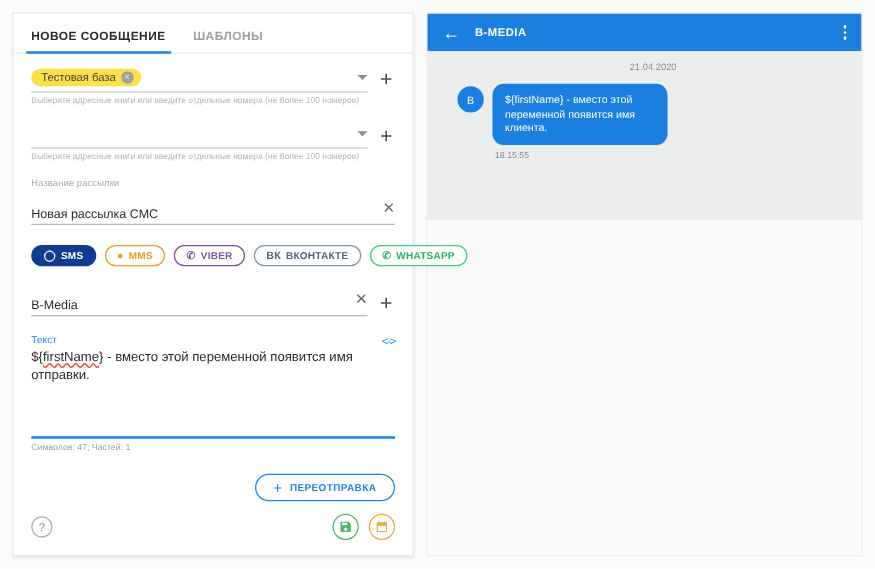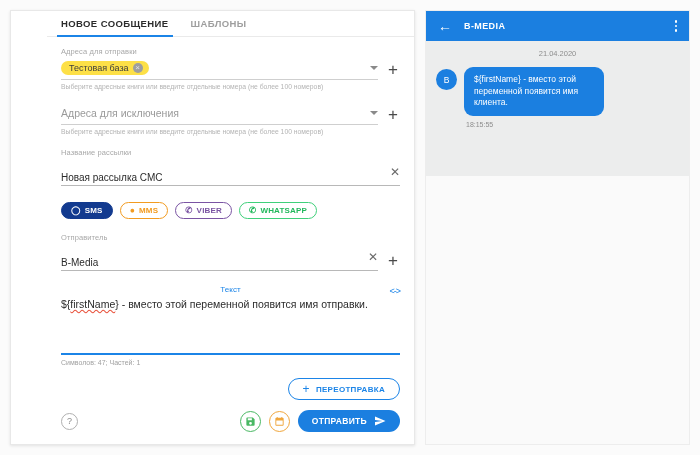--- a/index.html
+++ b/index.html
@@ -15,29 +15,28 @@
     position: relative;
     width: 700px; height: 455px;
     background: #fbfbfb;
     padding: 10px 10px 12px 10px;
     display: flex;
     gap: 10px;
   }
 
   
   .compose-card {
-    width: 405px;
+    width: 321px;
     height: 435px;
     background: #ffffff;
     border: 1px solid #e8e8e8;
     box-shadow: 0 1px 3px rgba(0,0,0,.10);
     display: flex;
     flex-direction: column;
     position: relative;
-    padding-left: 36px;
   }
 
   .tabs {
     display: flex;
     align-items: flex-end;
     height: 32px;
     padding: 0 14px;
     border-bottom: 1px solid #eaeaea;
     gap: 22px;
   }
@@ -64,21 +63,21 @@
     padding: 10px 14px 0 14px;
     position: relative;
   }
 
   .field-label {
     font-size: 7.5px;
     color: #a8a8a8;
     margin-bottom: 3px;
     letter-spacing: .1px;
   }
-  .field-label.blue { color: #1b84e7; font-size: 8px; text-align: center; }
+  .field-label.blue { color: #1b84e7; font-size: 8px; }
 
   .row { display: flex; align-items: flex-end; gap: 8px; }
   .row .grow { flex: 1; }
 
   .select-line {
     border-bottom: 1px solid #cfcfcf;
     display: flex;
     align-items: center;
     min-height: 21px;
     padding-bottom: 2px;
@@ -308,21 +307,21 @@
     margin-left: auto;
     display: flex;
     flex-direction: column;
     gap: 2px;
     cursor: pointer;
   }
   .dots i { width: 2.5px; height: 2.5px; border-radius: 50%; background: #fff; display: block; }
 
   .chat-body {
     background: #eceded;
-    padding: 8px 10px 10px 10px;
+    padding: 8px 10px 10px 24px;
     height: 135px;
   }
   .chat-date {
     text-align: center;
     font-size: 7.5px;
     color: #8d8d8d;
     margin-bottom: 9px;
   }
   .msg-row { display: flex; gap: 7px; align-items: flex-start; }
   .avatar {
@@ -361,40 +360,38 @@
 
   <div class="compose-card">
 
     <div class="tabs">
       <div class="tab active">НОВОЕ СООБЩЕНИЕ</div>
       <div class="tab">ШАБЛОНЫ</div>
     </div>
 
     <div class="form-area">
 
-      <div class="field-label">Адреса для отправки</div>
       <div class="row">
         <div class="grow">
           <div class="select-line">
             <span class="chip-token">
               <span>Тестовая база</span>
               <span class="token-x">×</span>
             </span>
             <span class="caret-down"></span>
           </div>
         </div>
         <div class="plus-btn">+</div>
       </div>
       <div class="hint">Выберите адресные книги или введите отдельные номера (не более 100 номеров)</div>
 
       <div style="height:14px"></div>
       <div class="row">
         <div class="grow">
           <div class="select-line">
-            <span class="placeholder-txt">Адреса для исключения</span>
             <span class="caret-down"></span>
           </div>
         </div>
         <div class="plus-btn">+</div>
       </div>
       <div class="hint">Выберите адресные книги или введите отдельные номера (не более 100 номеров)</div>
 
       <div class="field-label" style="margin-top:13px">Название рассылки</div>
       <div class="text-line">
         <span class="value-txt">Новая рассылка СМС</span>
@@ -407,27 +404,30 @@
           <span>SMS</span>
         </div>
         <div class="ch ch-mms">
           <span class="gl">●</span>
           <span>MMS</span>
         </div>
         <div class="ch ch-viber">
           <span class="gl">✆</span>
           <span>VIBER</span>
         </div>
+        <div class="ch ch-vk">
+          <span class="gl">ВК</span>
+          <span>ВКОНТАКТЕ</span>
+        </div>
         <div class="ch ch-wa">
           <span class="gl">✆</span>
           <span>WHATSAPP</span>
         </div>
       </div>
 
-      <div class="field-label">Отправитель</div>
       <div class="row">
         <div class="grow">
           <div class="text-line">
             <span class="value-txt">B-Media</span>
             <span class="x-clear">✕</span>
           </div>
         </div>
         <div class="plus-btn">+</div>
       </div>
 
@@ -459,26 +459,20 @@
           <path fill="#49b863" d="M19 3H5a2 2 0 0 0-2 2v14a2 2 0 0 0 2 2h14a2 2 0 0 0 2-2V7l-4-4zm-7 16a3 3 0 1 1 0-6 3 3 0 0 1 0 6zm3-10H6V5h9v4z"></path>
         </svg>
       </div>
 
       <div class="circ-ic circ-cal">
         <svg width="11" height="11" viewBox="0 0 24 24">
           <path fill="#f0a63c" d="M19 4h-1V2h-2v2H8V2H6v2H5a2 2 0 0 0-2 2v13a2 2 0 0 0 2 2h14a2 2 0 0 0 2-2V6a2 2 0 0 0-2-2zm0 15H5V10h14v9z"></path>
         </svg>
       </div>
 
-      <div class="btn-send">
-        <span>ОТПРАВИТЬ</span>
-        <svg width="12" height="12" viewBox="0 0 24 24">
-          <path fill="#ffffff" d="M2 21l21-9L2 3v7l15 2-15 2z"></path>
-        </svg>
-      </div>
     </div>
 
   </div>
 
   <div class="preview-panel">
 
     <div class="chat-header">
       <span class="back-arrow">←</span>
       <span class="chat-title">B-MEDIA</span>
       <span class="dots">

